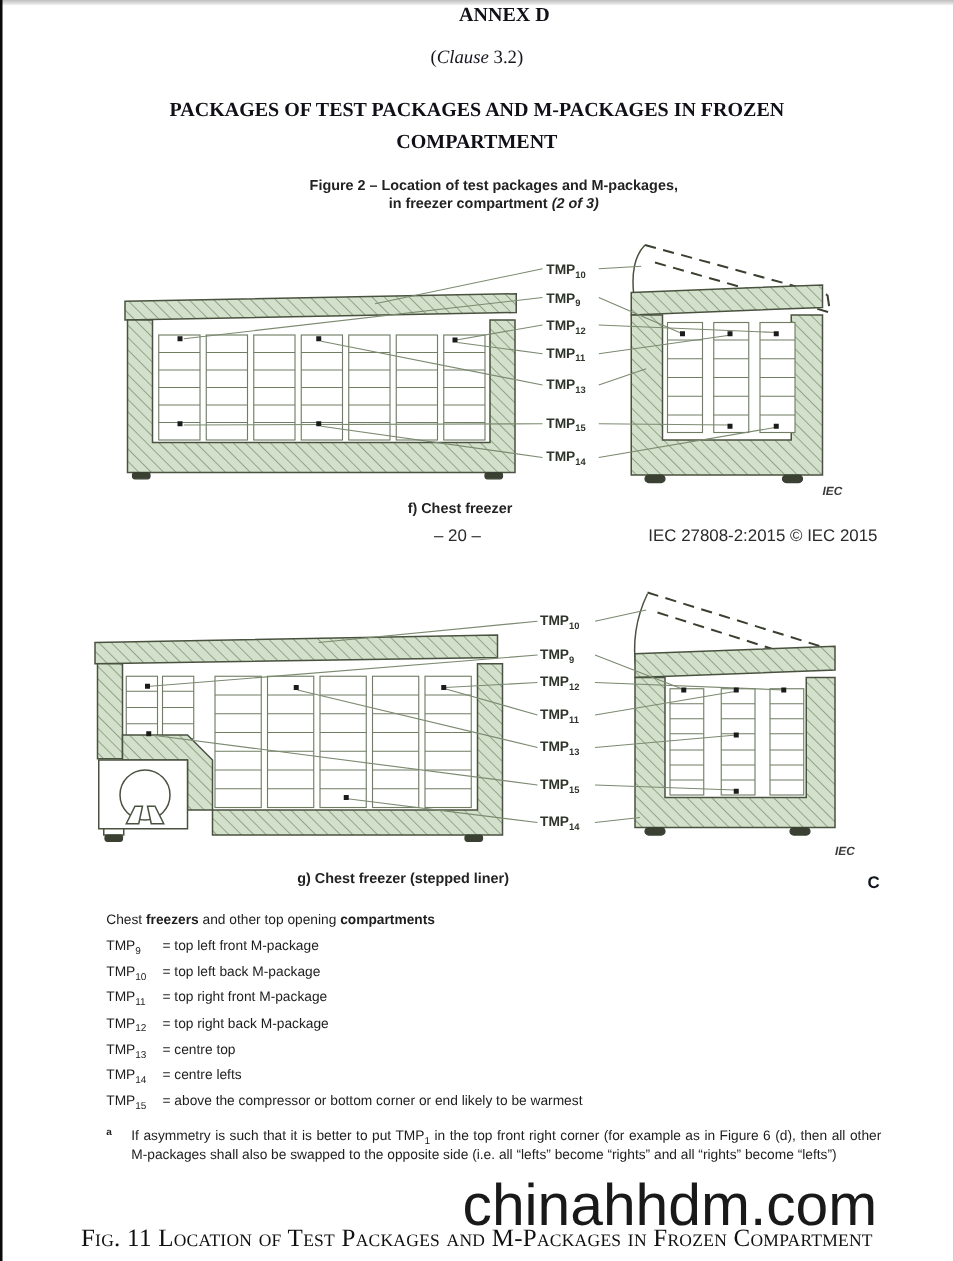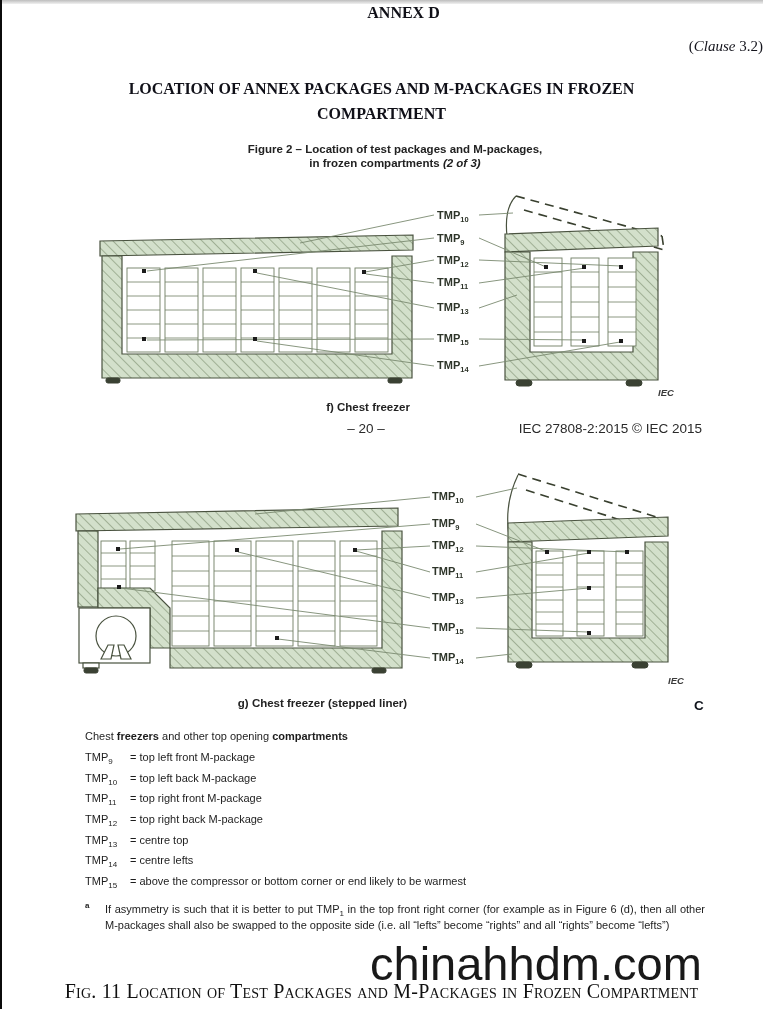--- a/index.html
+++ b/index.html
@@ -4,21 +4,21 @@
 <style>
   html,body{margin:0;padding:0;background:#888;}
   .page{position:relative;width:763px;height:1009px;background:#ffffff;overflow:hidden;
         font-family:"Liberation Sans",sans-serif;color:#1e1e1e;}
   .serif{font-family:"Liberation Serif",serif;}
   .top-edge{position:absolute;top:0;left:0;width:763px;height:4px;
         background:linear-gradient(180deg,#bdbdbd,#f1f1f1);}
   .left-edge{position:absolute;top:0;left:0;width:2px;height:1009px;background:#0b0b0b;}
   .annex{position:absolute;top:4px;left:0;width:763px;text-align:center;
         font-weight:bold;font-size:16px;color:#101018;padding-left:22px;}
-  .clause{position:absolute;top:38px;left:0;width:763px;text-align:right;font-size:15px;color:#15151d;}
+  .clause{position:absolute;top:38px;left:0;width:763px;text-align:center;font-size:15px;color:#15151d;}
   .main-title{position:absolute;top:76px;left:0;width:763px;text-align:center;
         font-weight:bold;font-size:16px;line-height:25px;color:#101018;}
   .fig2-title{position:absolute;top:142px;left:0;width:736px;text-align:center;
         font-weight:bold;font-size:11.5px;line-height:14px;color:#222;margin-left:27px;}
   .diag{position:absolute;}
   .f-caption{position:absolute;top:401px;left:0;width:736px;text-align:center;
         font-weight:bold;font-size:11.5px;color:#222;}
   .page-number{position:absolute;top:421px;left:316px;width:100px;text-align:center;font-size:13.5px;color:#2a2a2a;}
   .doc-ref{position:absolute;top:421px;left:486px;width:216px;text-align:right;font-size:13.5px;color:#2a2a2a;}
   .g-caption{position:absolute;top:697px;left:85px;width:475px;text-align:center;
@@ -57,27 +57,27 @@
 
 <div class="page">
   <div class="top-edge"></div>
   <div class="left-edge"></div>
 
   <div class="annex serif">ANNEX D</div>
 
   <div class="clause serif"><span>(</span><i>Clause</i><span> 3.2)</span></div>
 
   <div class="main-title serif">
-    <div>LOCATION OF ANNEX PACKAGES AND M-PACKAGES IN FROZEN</div>
+    <div>PACKAGES OF TEST PACKAGES AND M-PACKAGES IN FROZEN</div>
     <div>COMPARTMENT</div>
   </div>
 
   <div class="fig2-title">
     <div>Figure 2 – Location of test packages and M-packages,</div>
-    <div><span>in frozen compartments </span><i>(2 of 3)</i></div>
+    <div><span>in freezer compartment </span><i>(2 of 3)</i></div>
   </div>
 
   <svg class="diag" style="left:90px;top:193px" width="618" height="208" viewBox="90 193 618 208">
     <defs>
       <pattern id="hF" width="7" height="7" patternUnits="userSpaceOnUse" patternTransform="rotate(-45)">
         <rect width="7" height="7" fill="#d3e0cb"></rect>
         <line x1="0" y1="0" x2="0" y2="7" stroke="#8a9c7e" stroke-width="1.4"></line>
       </pattern>
       <g id="cFF" class="pkg">
         <rect x="0" y="0" width="33" height="84"></rect>

